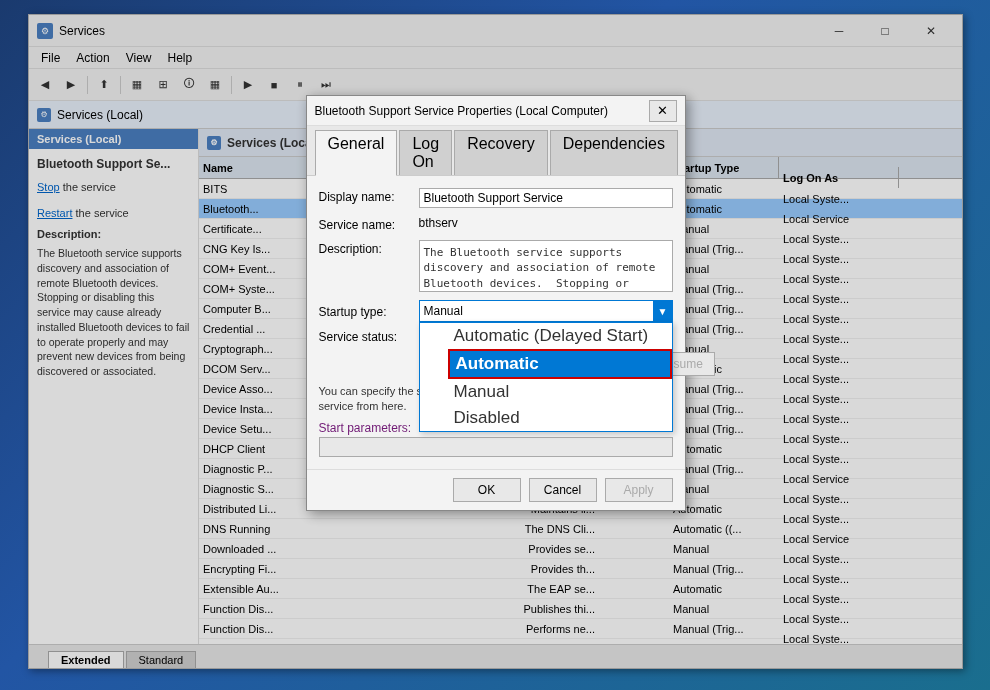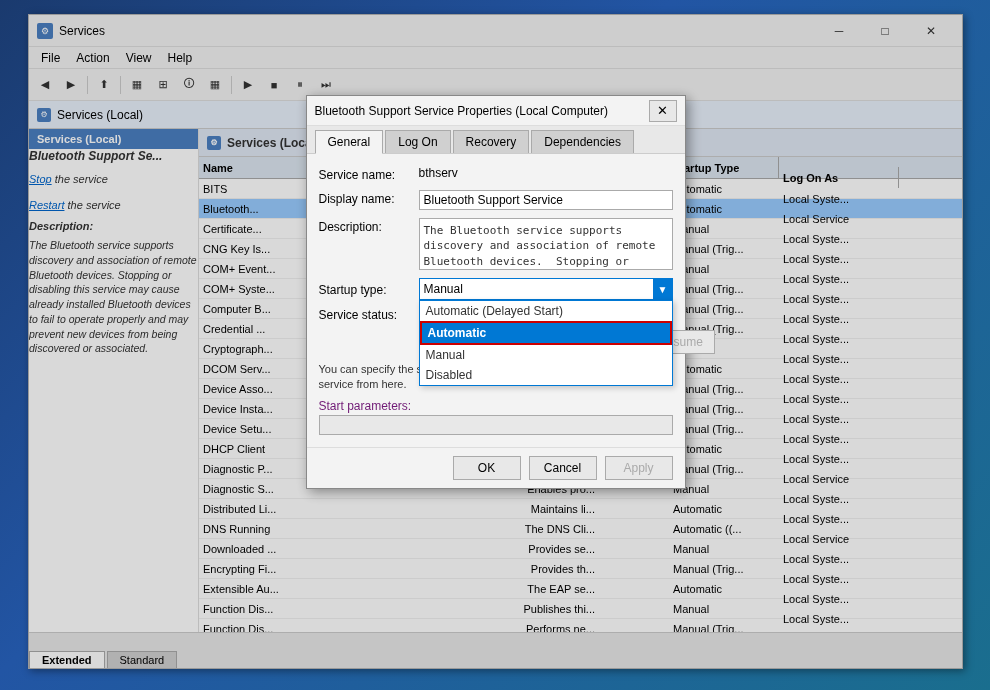--- a/index.html
+++ b/index.html
@@ -161,24 +161,24 @@
 
     .services-panel-left-header {
       background: #4a7fc1;
       color: white;
       padding: 4px 8px;
       font-size: 11px;
       font-weight: bold;
     }
 
     .left-description {
+      padding: 8px;
       font-size: 11px;
       color: #333;
       overflow: hidden;
-      font-style: italic;
     }
     .left-description h3 {
       font-size: 12px;
       font-weight: bold;
       margin-bottom: 4px;
     }
     .stop-link {
       color: #0066cc;
       text-decoration: underline;
       cursor: pointer;
@@ -268,26 +268,26 @@
     .service-cell {
       padding: 0 4px;
       font-size: 11px;
       overflow: hidden;
       text-overflow: ellipsis;
       white-space: nowrap;
     }
 
     
     .bottom-tabs {
-      height: 36px;
+      height: 24px;
       display: flex;
       align-items: flex-end;
       background: #e8e8e8;
       border-top: 1px solid #ccc;
-      padding: 0 0;
+      padding: 0 19px;
       flex-shrink: 0;
     }
     .tab {
       padding: 2px 12px;
       background: #d0d0d0;
       border: 1px solid #aaa;
       border-bottom: none;
       cursor: pointer;
       font-size: 11px;
       margin-right: 2px;
@@ -347,21 +347,21 @@
       background: #e8e8e8;
       border-bottom: 1px solid #ccc;
       padding: 4px 8px 0;
     }
     .dialog-tab {
       padding: 4px 12px;
       background: #d0d0d0;
       border: 1px solid #aaa;
       border-bottom: none;
       cursor: pointer;
-      font-size: 12px;
+      font-size: 16px;
       margin-right: 2px;
     }
     .dialog-tab.active {
       background: #f3f3f3;
       border-bottom: 1px solid #f3f3f3;
       margin-bottom: -1px;
     }
 
     .dialog-content {
       padding: 12px;
@@ -444,23 +444,24 @@
       top: 22px;
       left: 0;
       right: 0;
       background: #fff;
       border: 1px solid #0078d4;
       z-index: 100;
       box-shadow: 2px 2px 6px rgba(0,0,0,0.2);
     }
     .dropdown-option {
       padding: 3px 6px;
-      font-size: 12px;
+      font-size: 17px;
       cursor: pointer;
       color: #333;
+      margin-left: 28px;
     }
     .dropdown-option.highlighted {
       background: #0078d4;
       color: white;
       border: 2px solid #cc0000;
       font-weight: bold;
     }
 
     
     .status-row {
@@ -818,27 +819,27 @@
       <div class="dialog-tabs">
         <div class="dialog-tab active">General</div>
         <div class="dialog-tab">Log On</div>
         <div class="dialog-tab">Recovery</div>
         <div class="dialog-tab">Dependencies</div>
       </div>
 
       <div class="dialog-content">
 
         <div class="form-row">
+          <span class="form-label">Display name:</span>
+          <input class="form-input" type="text" style="flex: 1 1 0%;" value="Bluetooth Support Service">
+        </div>
+
+        <div class="form-row">
           <span class="form-label">Service name:</span>
           <span class="form-value">bthserv</span>
-        </div>
-
-        <div class="form-row">
-          <span class="form-label">Display name:</span>
-          <input class="form-input" type="text" style="flex: 1 1 0%;" value="Bluetooth Support Service">
         </div>
 
         <div class="form-row">
           <span class="form-label">Description:</span>
           <textarea class="form-textarea" style="">The Bluetooth service supports discovery and association of remote Bluetooth devices.  Stopping or disabling this service may cause already installed Blueto...</textarea>
         </div>
 
 
         <div class="form-row" style="align-items:center; position:relative;">
           <span class="form-label">Startup type:</span>

